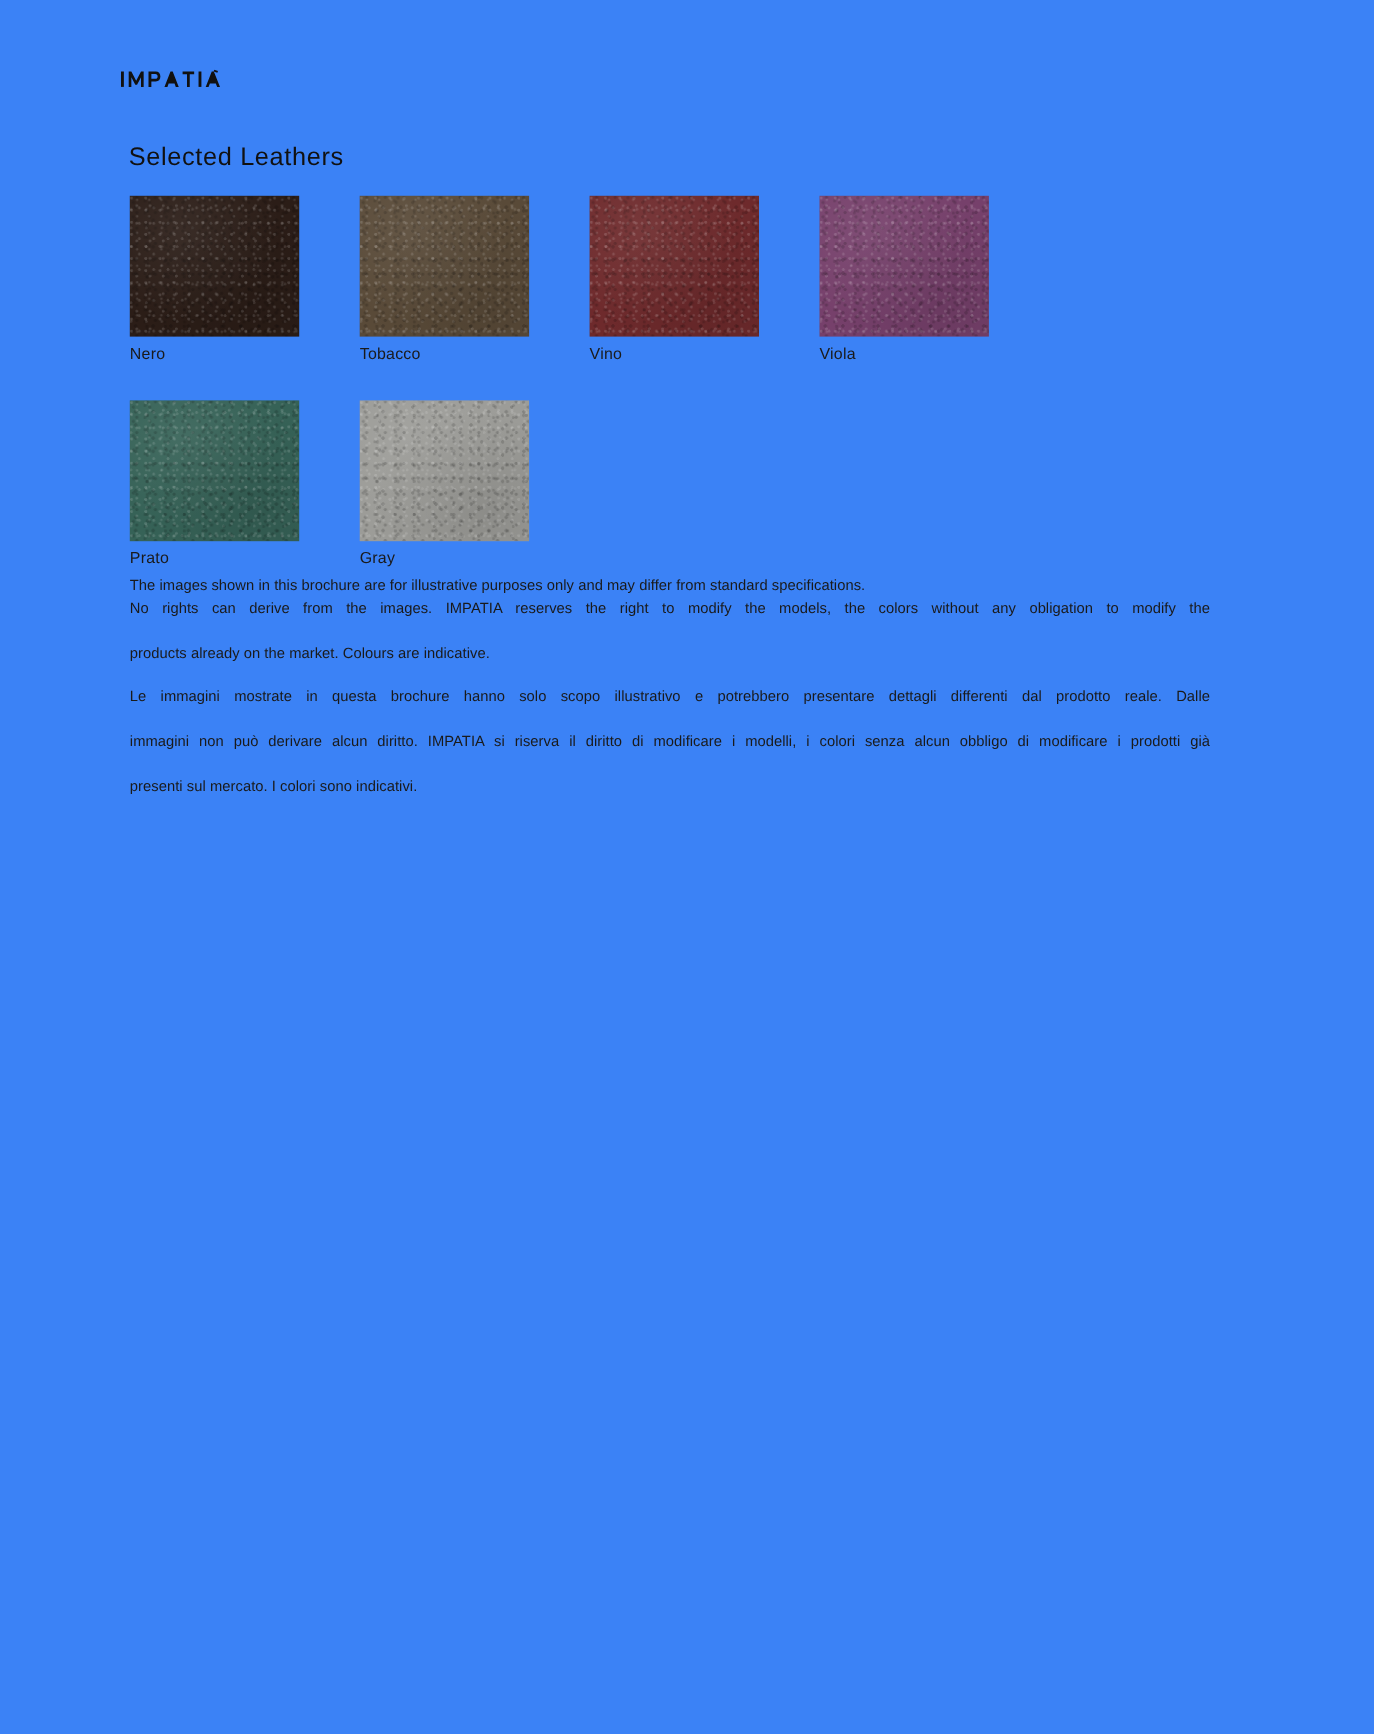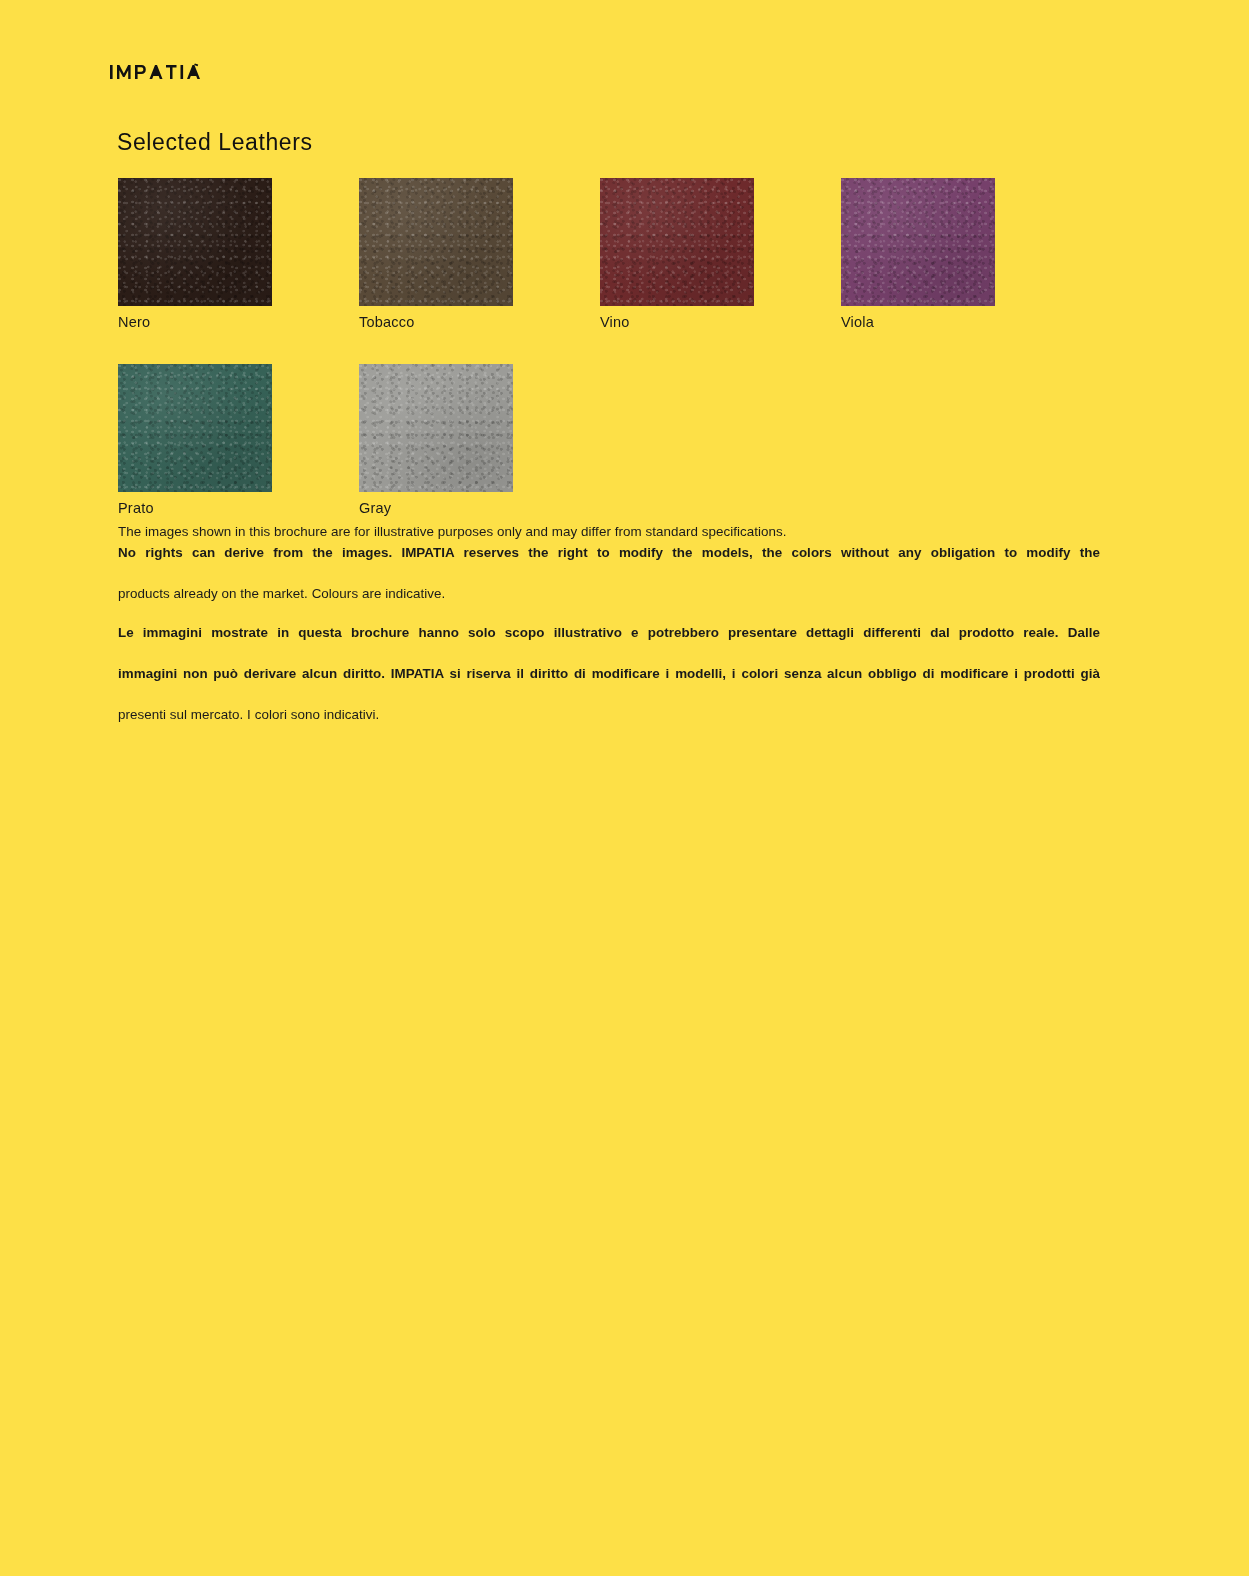--- a/index.html
+++ b/index.html
@@ -12,21 +12,21 @@
     height: 1576px;
     position: relative;
     font-family: "Liberation Sans", sans-serif;
     color: #1a1a1a;
     -webkit-font-smoothing: antialiased;
   }
 
   .page {
     position: absolute;
     inset: 0;
-    background: #fde047;
+    background: #3b82f6;
   }
 
   
   .logo {
     position: absolute;
     left: 110px;
     top: 62px;
     height: 20px;
     display: flex;
     align-items: center;
@@ -47,21 +47,21 @@
 
   
   .swatch-grid {
     position: absolute;
     left: 118px;
     top: 178px;
     width: 995px;
   }
   .swatch-row {
     display: flex;
-    gap: 87px;
+    gap: 55px;
     margin-bottom: 33px;
   }
   .swatch-cell {
     width: 154px;
   }
   .swatch-chip {
     width: 154px;
     height: 128px;
     position: relative;
     overflow: hidden;
@@ -121,21 +121,20 @@
     color: #1a1a1a;
     text-align: justify;
     letter-spacing: 0.05px;
   }
   .disclaimer p.first-para { text-align: left; }
   .disclaimer p.first-para .jline { text-align: justify; }
   .disclaimer .gap { height: 19px; }
   .jline {
     display: block;
     text-align: justify;
-    font-weight: bold;
   }
   .jline::after {
     content: "";
     display: inline-block;
     width: 100%;
   }
   .lastline { display: block; text-align: left; }
 </style>
 </head>
 <body>

